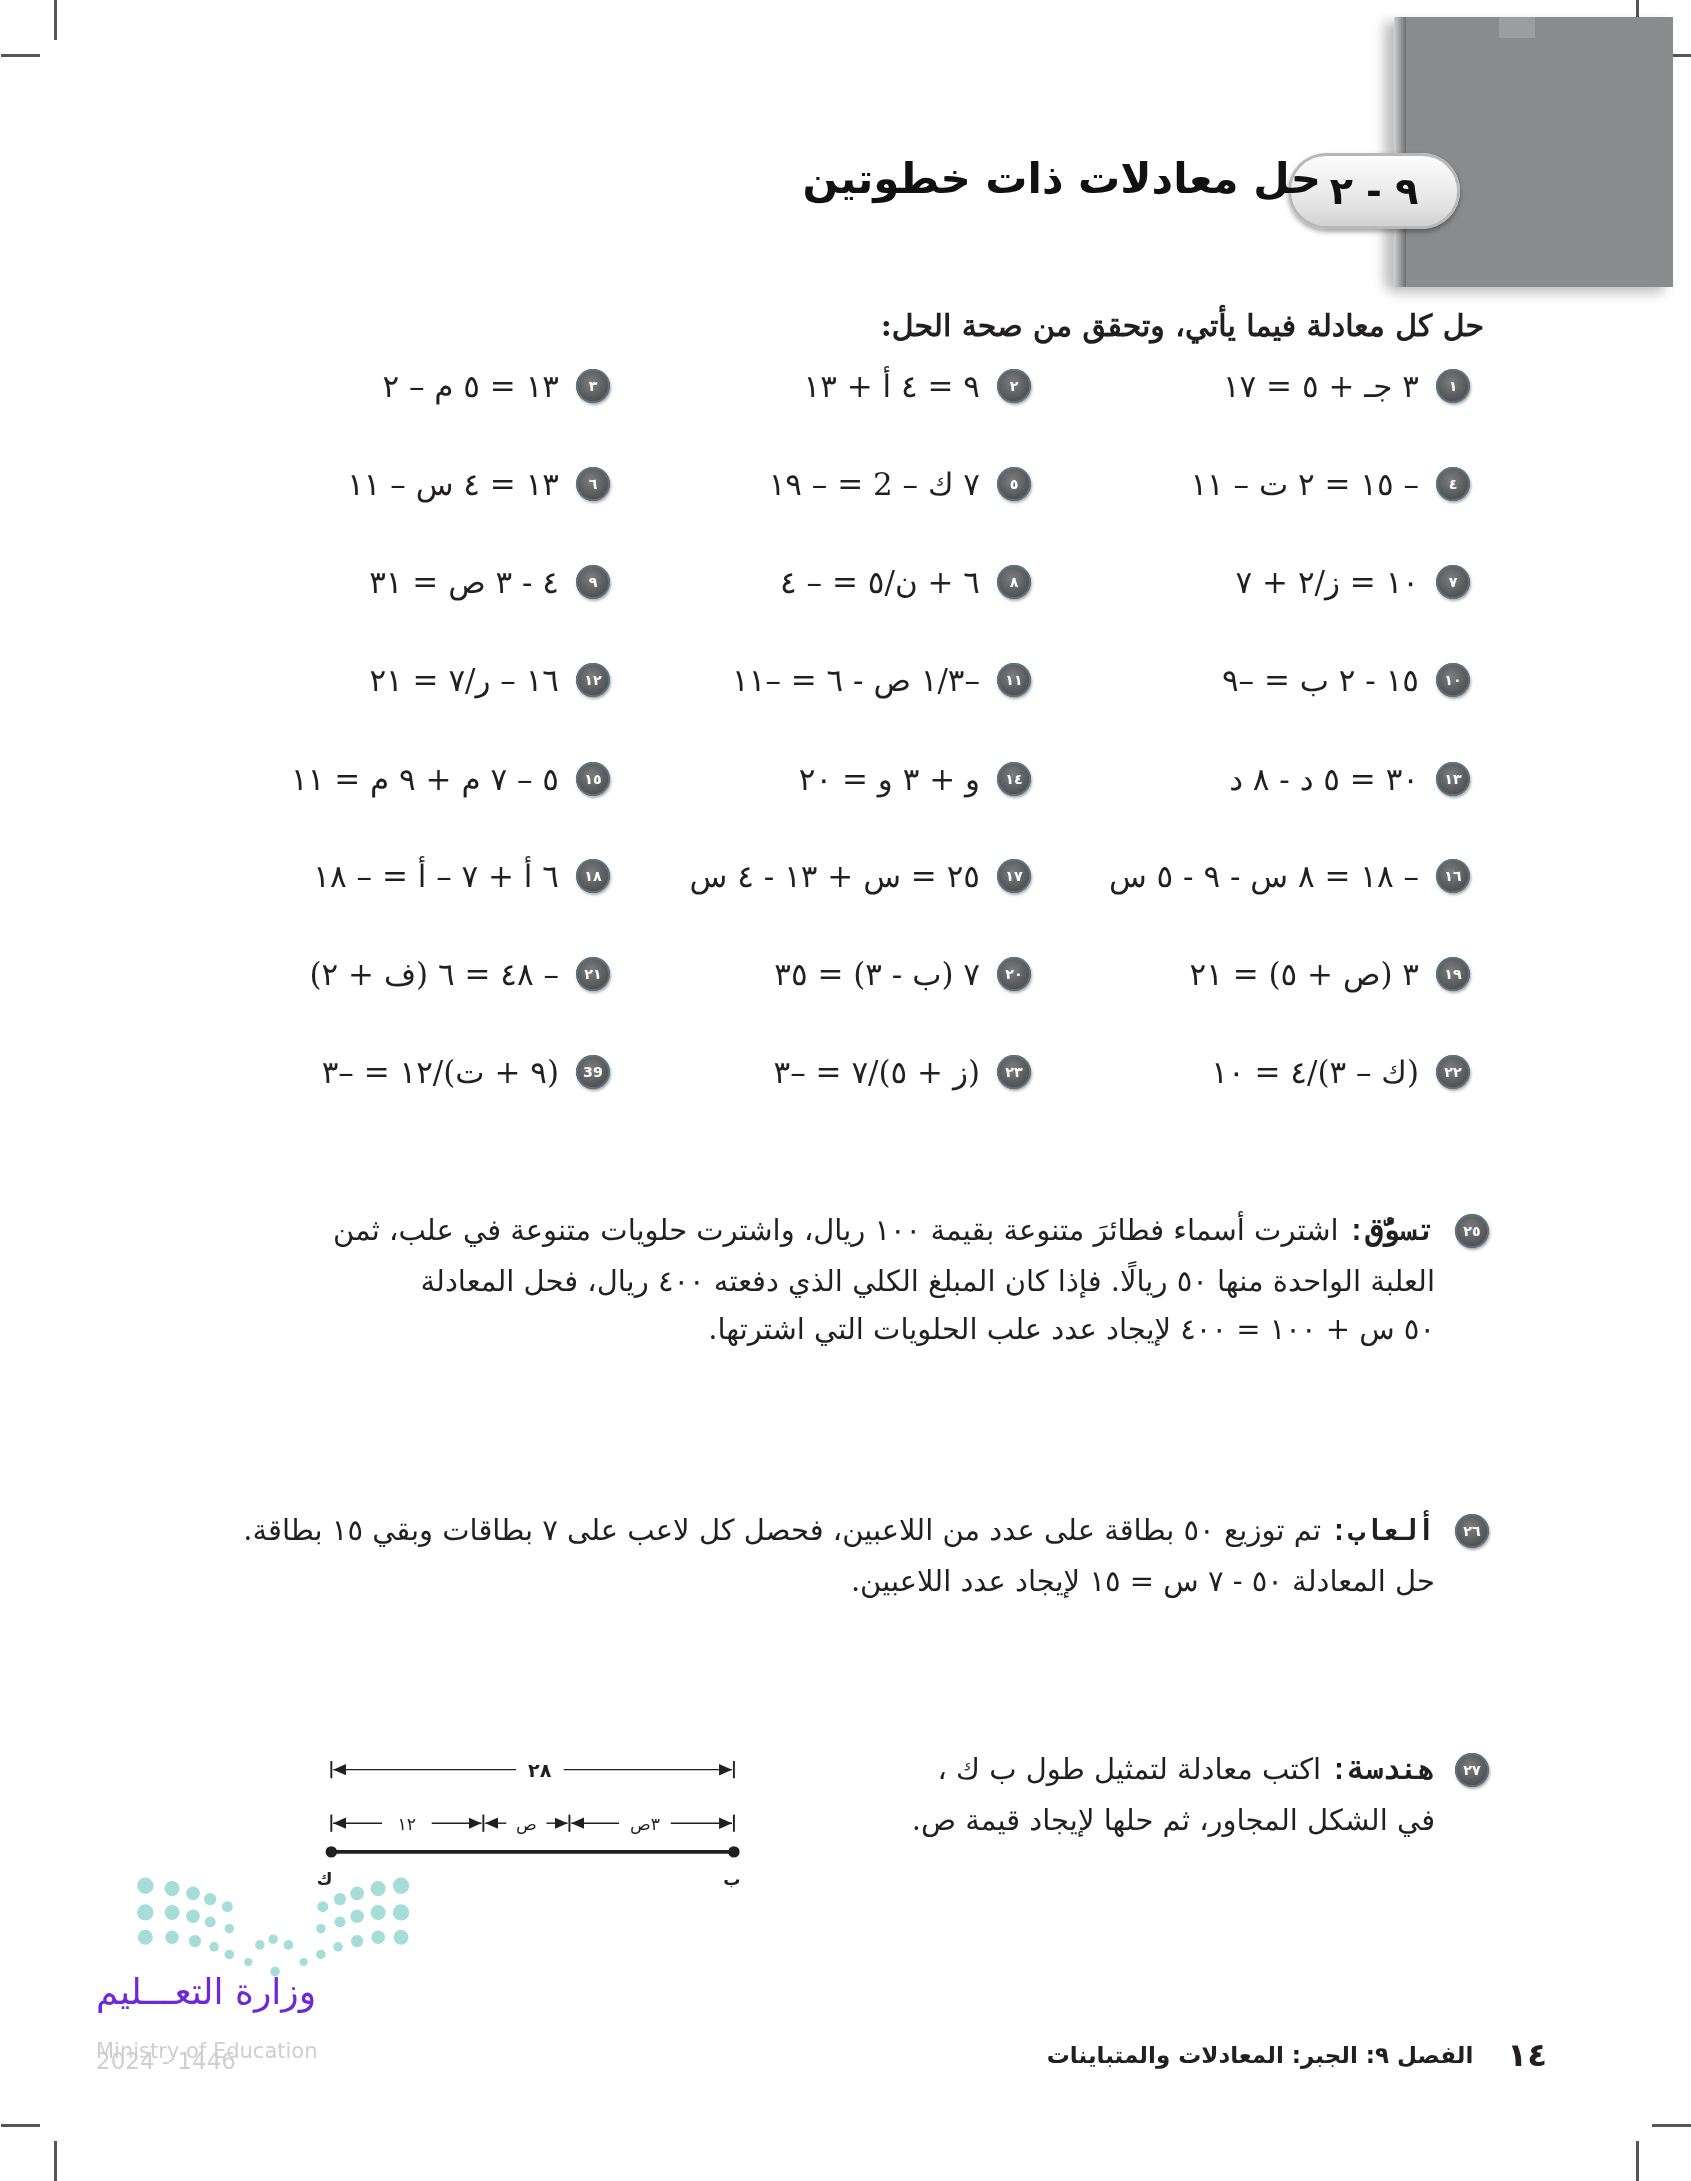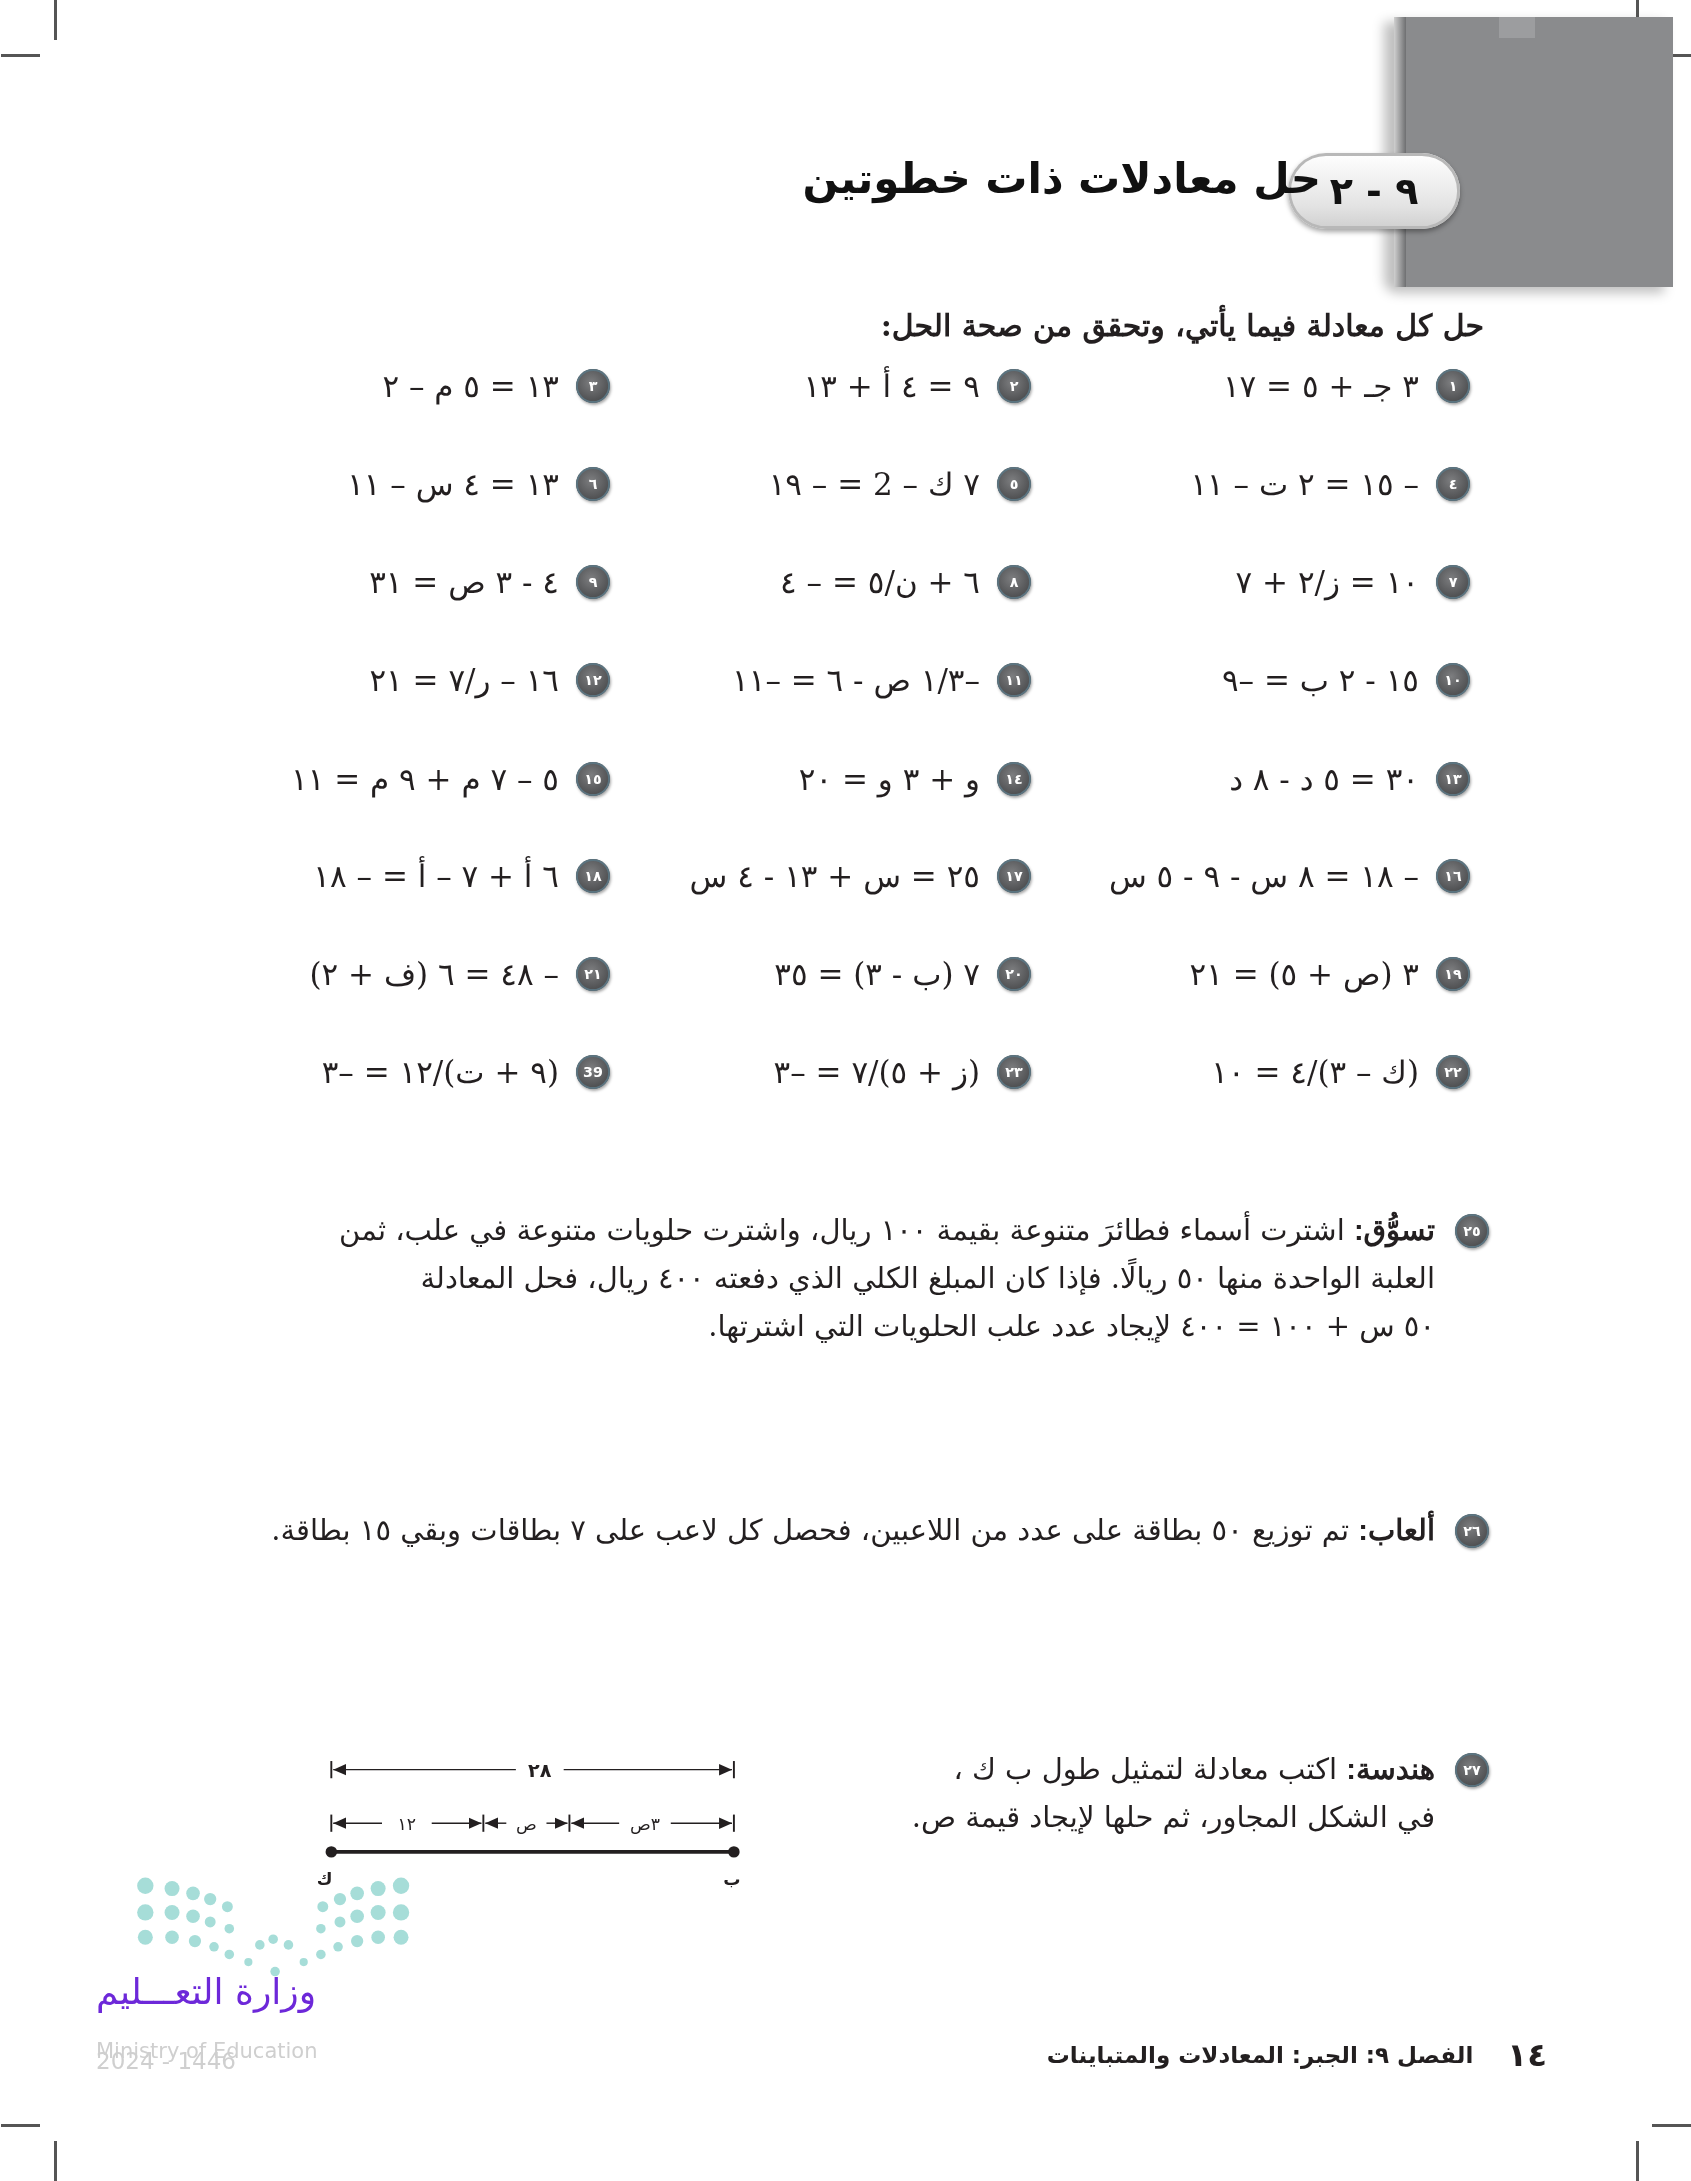--- a/index.html
+++ b/index.html
@@ -54,21 +54,21 @@
   }
   .eq { direction: rtl; unicode-bidi: plaintext; }
 
   
   .problem {
     position: absolute; right: 203px; direction: rtl;
     font-family: "DejaVu Serif", serif; font-size: 29px; line-height: 48px;
   }
   .problem .badge { position: absolute; right: 0px; top: 7.6px; }
   .problem .text { margin-right: 54px; display: block; }
-  .problem b { font-family: Liberation Sans, sans-serif; font-weight: bold; margin-top: 15px; }
+  .problem b { font-family: Liberation Mono, monospace; font-weight: bold; margin-top: 15px; }
 
   
   .diagram { position: absolute; left: 315px; top: 1740px; width: 440px; height: 153px; }
 
   
   .logo { position: absolute; left: 86px; top: 1859px; width: 382px; height: 229px; }
   .logo-ar { position: absolute; left: 96px; top: 1971px; font-family: "DejaVu Sans", sans-serif; font-size: 36px; color: #6d28d9; direction: rtl; }
   .logo-en { position: absolute; left: 96px; top: 2015px; font-family: "DejaVu Sans", sans-serif; font-size: 21px; color: #cfcfcf; direction: ltr; margin-top: 24px; }
   .logo-year { position: absolute; left: 96px; top: 2048px; font-family: "DejaVu Sans", sans-serif; font-size: 23px; color: #cfcfcf; direction: ltr; }
 
@@ -206,20 +206,21 @@
     <span>العلبة الواحدة منها ٥٠ ريالًا. فإذا كان المبلغ الكلي الذي دفعته ٤٠٠ ريال، فحل المعادلة</span><br>
     <span>٥٠ س + ١٠٠ = ٤٠٠ لإيجاد عدد علب الحلويات التي اشترتها.</span>
   </span>
 </div>
 
 <div class="problem" style="top:1506px; width:1338px;">
   <span class="badge">٢٦</span>
   <span class="text">
     <b>ألعاب:</b>
     <span>تم توزيع ٥٠ بطاقة على عدد من اللاعبين، فحصل كل لاعب على ٧ بطاقات وبقي ١٥ بطاقة.</span><br>
+    <span>حل المعادلة ٥٠ - ٧ س = ١٥ لإيجاد عدد اللاعبين.</span>
   </span>
 </div>
 
 <div class="problem" style="top:1745px; width:726px;">
   <span class="badge">٢٧</span>
   <span class="text">
     <b>هندسة:</b>
     <span>اكتب معادلة لتمثيل طول ب ك ،</span><br>
     <span>في الشكل المجاور، ثم حلها لإيجاد قيمة ص.</span>
   </span>

